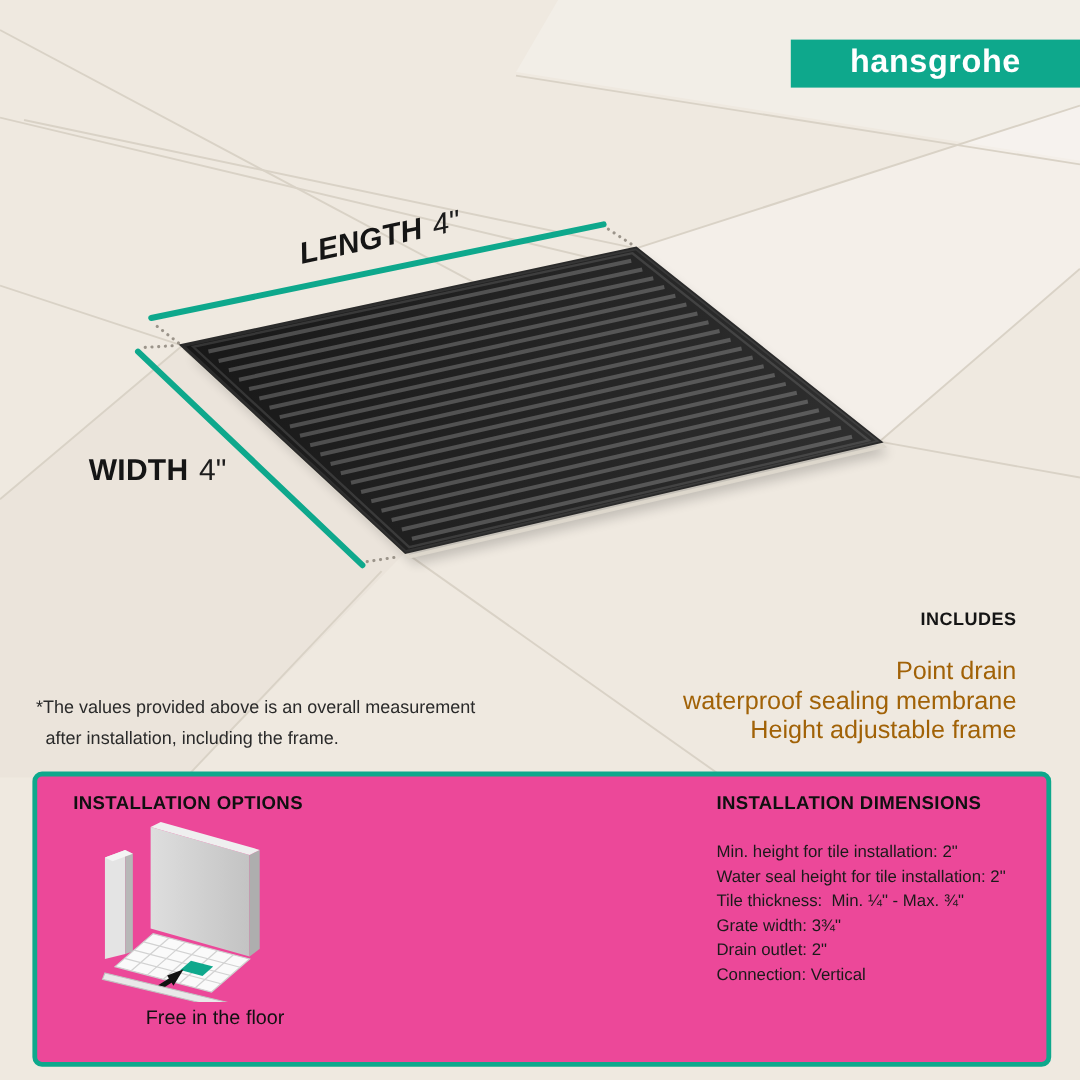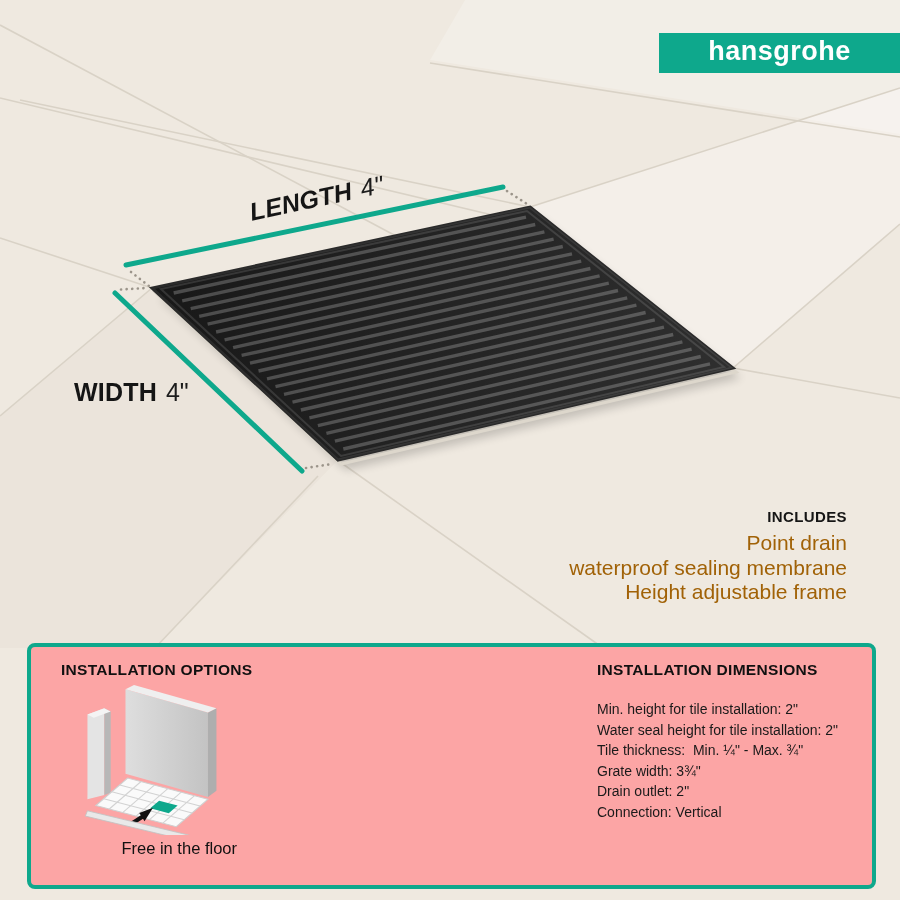--- a/index.html
+++ b/index.html
@@ -44,31 +44,31 @@
   .dim-word{font-weight:bold;font-size:25px;letter-spacing:.2px;}
   .dim-val{font-size:25px;font-weight:400;color:#1c1c1c;}
   .dim-label.length{left:250px;top:198px;transform:rotate(-12deg);transform-origin:left center;}
   .dim-label.length .dim-word,.dim-label.length .dim-val{font-style:italic;}
   .dim-label.width{left:74px;top:378px;}
 
   
   .includes{
     position:absolute;right:53px;top:508px;text-align:right;color:var(--ink);
   }
-  .includes .includes-title{font-weight:bold;font-size:15px;letter-spacing:.4px;margin-bottom:6px;}
+  .includes .includes-title{font-weight:bold;font-size:15px;letter-spacing:.4px;margin-bottom:23px;}
   .includes .inc-line{font-size:21px;line-height:24.5px;color:#a16207;}
 
   
   .note{position:absolute;left:30px;top:577px;color:#2a2a2a;font-size:15px;line-height:25.5px;}
   .note .note-l2{padding-left:8px;}
 
   
   .panel{
     position:absolute;left:27px;top:643px;width:849px;height:246px;
-    box-sizing:border-box;background:#fca5a5;
+    box-sizing:border-box;background:#ec4899;
     border:4px solid var(--accent);border-radius:8px;
   }
   .opt-title,.dims-title{
     position:absolute;top:14px;font-size:15.5px;font-weight:bold;
     letter-spacing:.3px;color:#101010;white-space:nowrap;
   }
   .opt-title{left:30px;}
   .dims-title{left:566px;}
   .shower{position:absolute;left:48px;top:36px;width:148px;height:152px;}
   .opt-caption{
@@ -167,20 +167,24 @@
     <span class="dim-val">4"</span>
   </div>
 
   <div class="includes">
     <div class="includes-title">INCLUDES</div>
     <div class="inc-line">Point drain</div>
     <div class="inc-line">waterproof sealing membrane</div>
     <div class="inc-line">Height adjustable frame</div>
   </div>
 
+  <div class="note">
+    <div>*The values provided above is an overall measurement</div>
+    <div class="note-l2">after installation, including the frame.</div>
+  </div>
 
   <div class="panel">
     <div class="opt-title">INSTALLATION OPTIONS</div>
 
     <svg class="shower" viewBox="0 0 140 140" aria-hidden="true">
       <defs>
         <linearGradient id="wallGrad" x1="0" y1="0" x2="1" y2="0">
           <stop offset="0" stop-color="#dedede"></stop>
           <stop offset="1" stop-color="#c3c3c3"></stop>
         </linearGradient>

